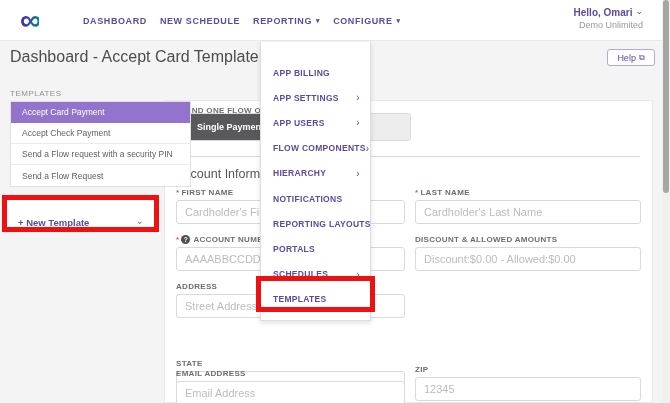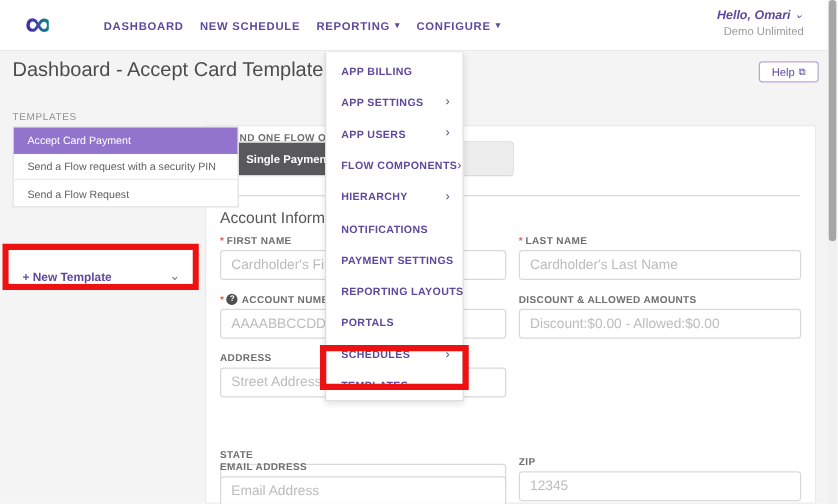--- a/index.html
+++ b/index.html
@@ -28,21 +28,21 @@
   }
   .nav-item {
     display:flex; align-items:center; gap:4px;
     font-size:9px; font-weight:700; letter-spacing:0.6px;
     color:#5d4a9c; cursor:pointer;
   }
   .nav-caret { font-size:7px; line-height:1; }
   .user-block { position:absolute; right:27px; top:7px; text-align:right; }
   .greeting {
     font-size:10px; font-weight:700; color:#5d4a9c;
-    display:flex; align-items:center; gap:3px; justify-content:flex-start;font-style:italic;
+    display:flex; align-items:center; gap:3px; justify-content:flex-start;
   }
   .greeting .chev { font-size:9px; font-weight:400; margin-top:-3px; }
   .org-name { font-size:9px; color:#9a9a9a; margin-top:2px; }
   
   .page-title {
     position:absolute; left:10px; top:48px; font-size:16px;
     font-weight:500; color:#4c4c4c;
   }
   .help-btn {
     position:absolute; right:15px; top:49px; width:48px; height:17px;
@@ -130,21 +130,21 @@
     padding:0 9px 0 8px; font-size:11px; color:#bcbcbc; cursor:pointer;
   }
   .fselect .chev { font-size:10px; color:#888888; margin-top:-4px; }
   .col-l { left:11px; width:229px; }
   .col-r { left:250px; width:226px; }
   
   .menu {
     position:absolute; left:260px; top:42px; width:111px; height:279px;
     background:#ffffff; border:1px solid #dedede; border-top:none;
     box-shadow:0 2px 5px rgba(0,0,0,0.12); z-index:10;
-    display:flex; flex-direction:column; padding-top:2px;
+    display:flex; flex-direction:column; padding-top:18px;
   }
   .menu-item {
     height:25.2px; flex:none; display:flex; align-items:center;
     justify-content:space-between; padding:0 10px 0 12px;
     font-size:8.5px; font-weight:700; letter-spacing:0.3px;
     color:#5d4a9c; cursor:pointer; white-space:nowrap;
   }
   .menu-item .sub { font-size:10px; font-weight:400; }
   .red-rect-menu {
     position:absolute; left:256px; top:276px; width:119px; height:36px;
@@ -186,20 +186,21 @@
 
 <div class="page-title">Dashboard - Accept Card Template</div>
 <div class="help-btn">
   <span>Help</span>
   <span class="ext">⧉</span>
 </div>
 
 <div class="side-label">TEMPLATES</div>
 <div class="side-list">
   <div class="side-item selected">Accept Card Payment</div>
+  <div class="side-item">Accept Check Payment</div>
   <div class="side-item">Send a Flow request with a security PIN</div>
   <div class="side-item">Send a Flow Request</div>
 </div>
 <div class="new-template-wrap">
   <div class="new-template-row">
     <span class="lbl">+ New Template</span>
     <span class="chev">⌄</span>
   </div>
 </div>
 
@@ -287,23 +288,20 @@
     <span class="sub">›</span>
   </div>
   <div class="menu-item">
     <span>HIERARCHY</span>
     <span class="sub">›</span>
   </div>
   <div class="menu-item">
     <span>NOTIFICATIONS</span>
   </div>
   <div class="menu-item">
-    <span>PAYMENT SETTINGS</span>
-  </div>
-  <div class="menu-item">
     <span>REPORTING LAYOUTS</span>
   </div>
   <div class="menu-item">
     <span>PORTALS</span>
   </div>
   <div class="menu-item">
     <span>SCHEDULES</span>
     <span class="sub">›</span>
   </div>
   <div class="menu-item">

